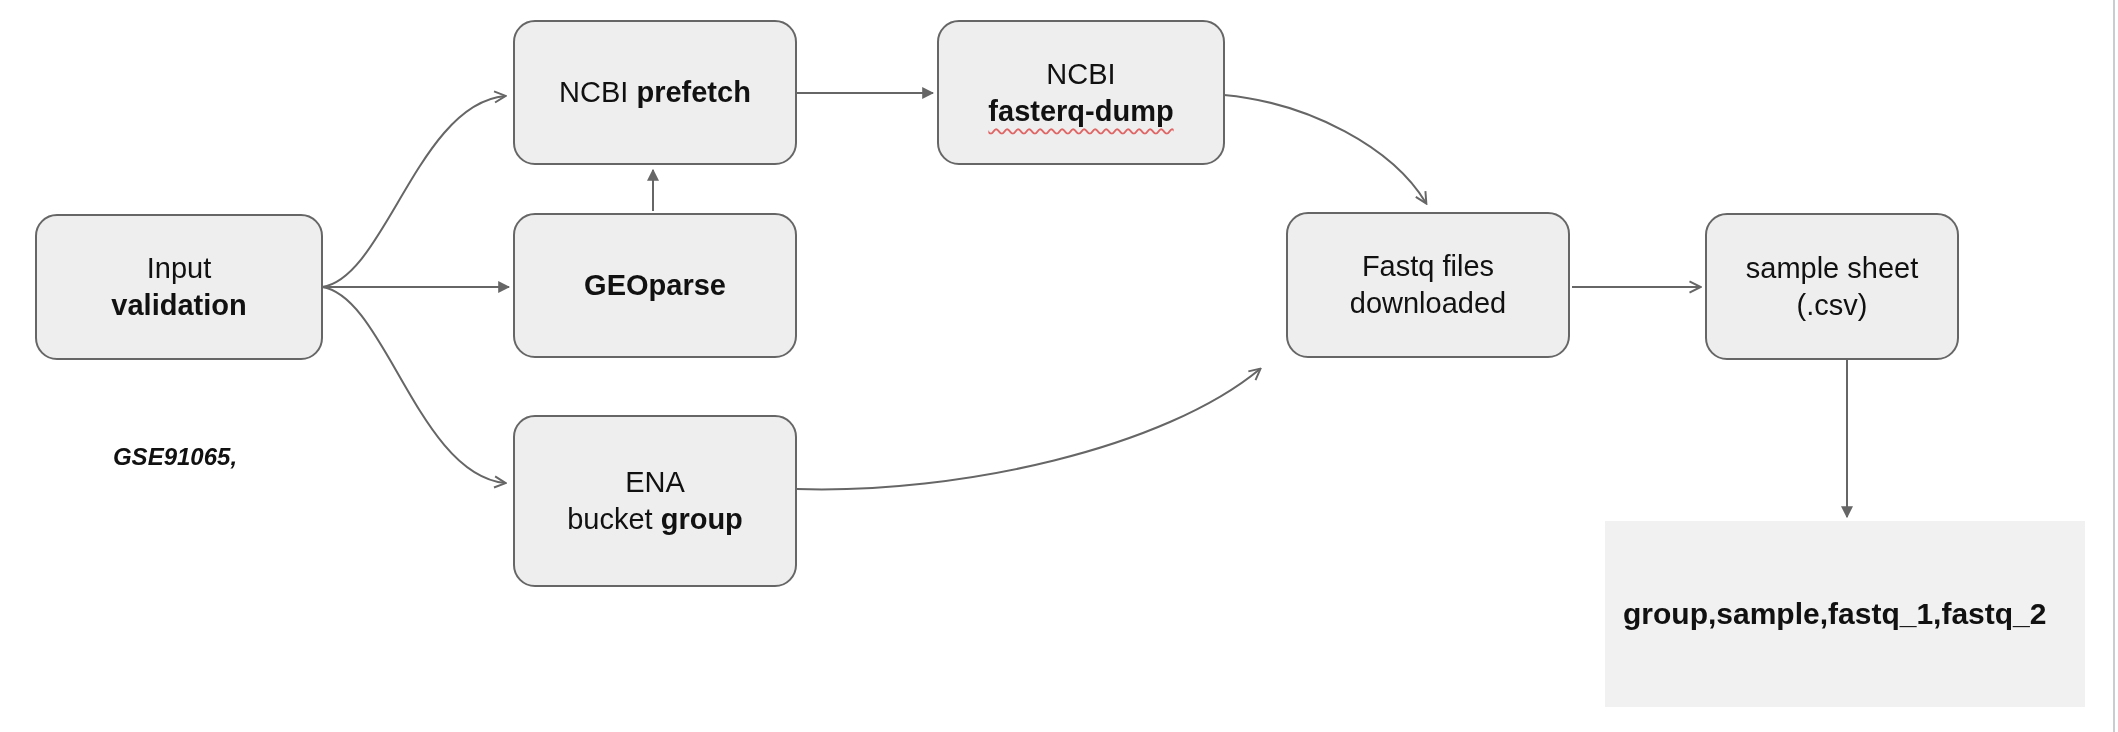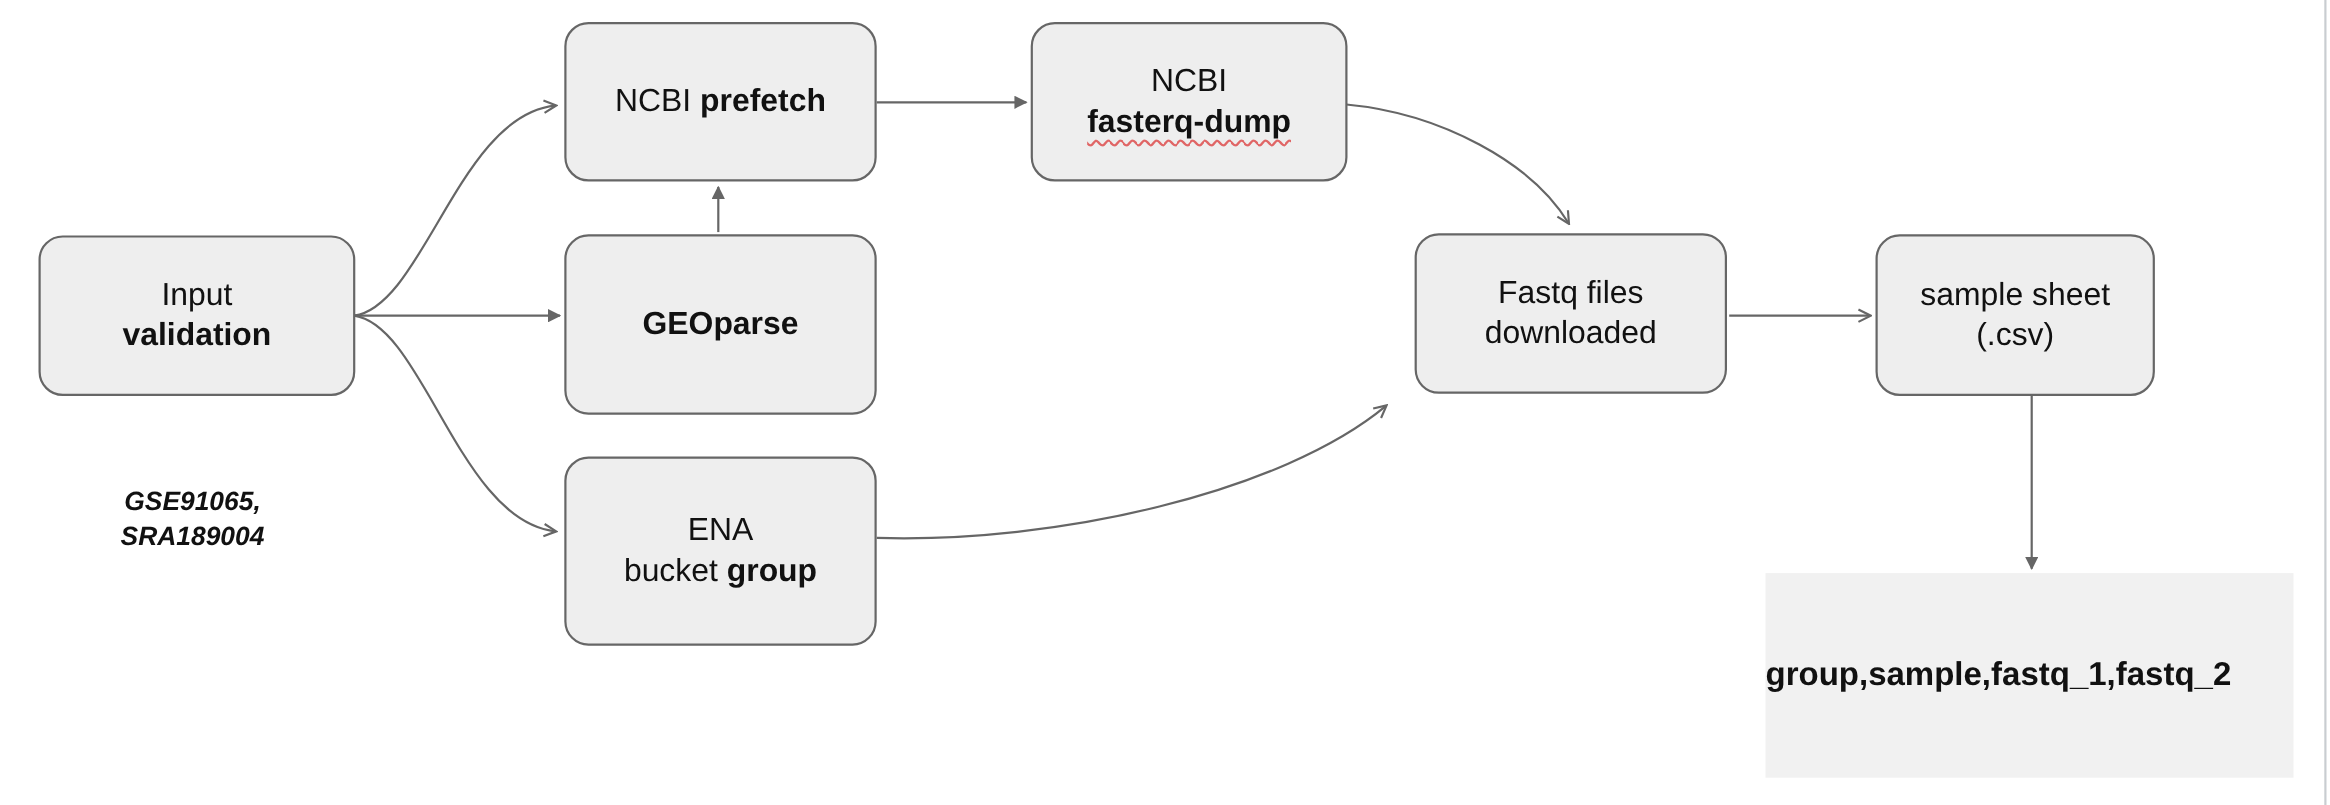--- a/index.html
+++ b/index.html
@@ -52,20 +52,21 @@
   }
   .annotation .ann-line { display: block; }
   .csv-box {
     position: absolute;
     left: 1605px; top: 521px;
     width: 480px; height: 186px;
     box-sizing: border-box;
     background: #f1f1f1;
     display: flex;
     align-items: center;
+    padding-left: 18px;
     font-size: 30px;
     font-weight: bold;
     color: #111111;
   }
   .right-edge {
     position: absolute;
     left: 2113px; top: 0;
     width: 2px; height: 732px;
     background: #c9cdd1;
   }
@@ -103,21 +104,21 @@
       <strong>validation</strong>
     </div>
   </div>
 
   <div class="node" style="left:513px; top:20px; width:284px; height:145px;justify-content:center;">
     <div class="label">
       <span>NCBI </span><strong>prefetch</strong>
     </div>
   </div>
 
-  <div class="node" style="left:513px; top:213px; width:284px; height:164px;">
+  <div class="node" style="left:513px; top:213px; width:284px; height:145px;">
     <div class="label">
       <strong>GEOparse</strong>
     </div>
   </div>
 
   <div class="node" style="left:513px; top:415px; width:284px; height:172px;">
     <div class="label">
       <span>ENA</span><br>
       <span>bucket </span><strong>group</strong>
     </div>
@@ -139,21 +140,20 @@
 
   <div class="node" style="left:1705px; top:213px; width:254px; height:147px;">
     <div class="label">
       <span>sample sheet</span><br>
       <span>(.csv)</span>
     </div>
   </div>
 
   <div class="annotation">
     <span class="ann-line">GSE91065,</span>
-    <span class="ann-line">SRA189004</span>
   </div>
 
   <div class="csv-box">
     <span>group,sample,fastq_1,fastq_2</span>
   </div>
 
   <div class="right-edge"></div>
 
 </div>
 

